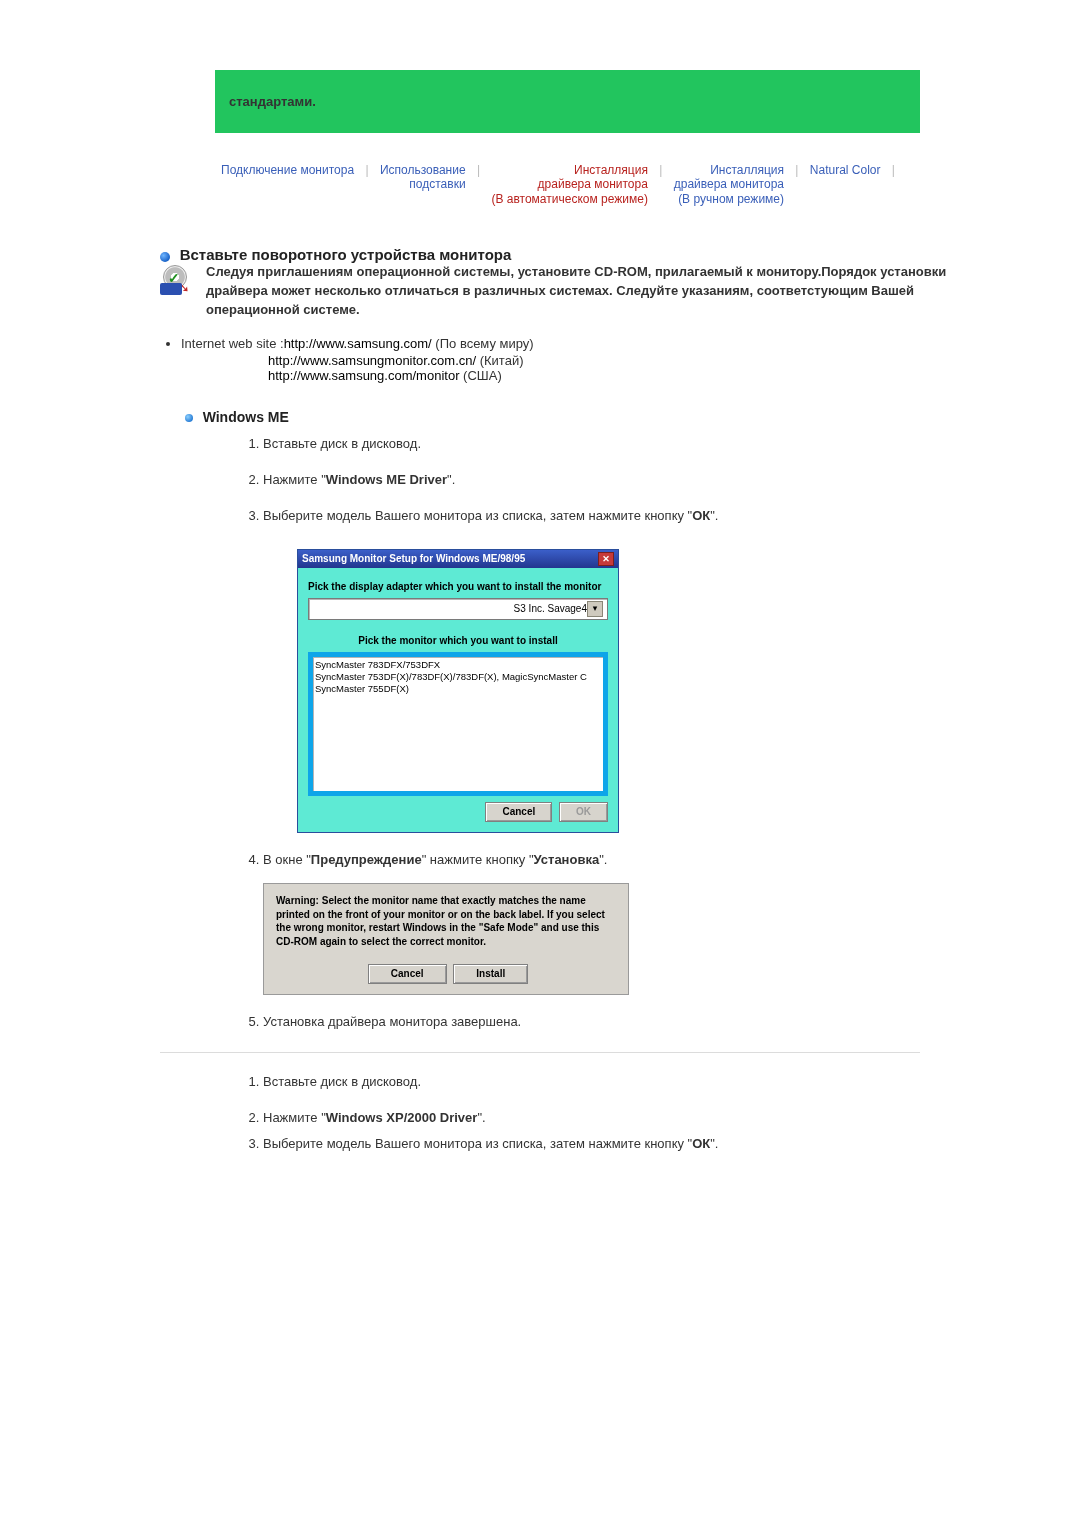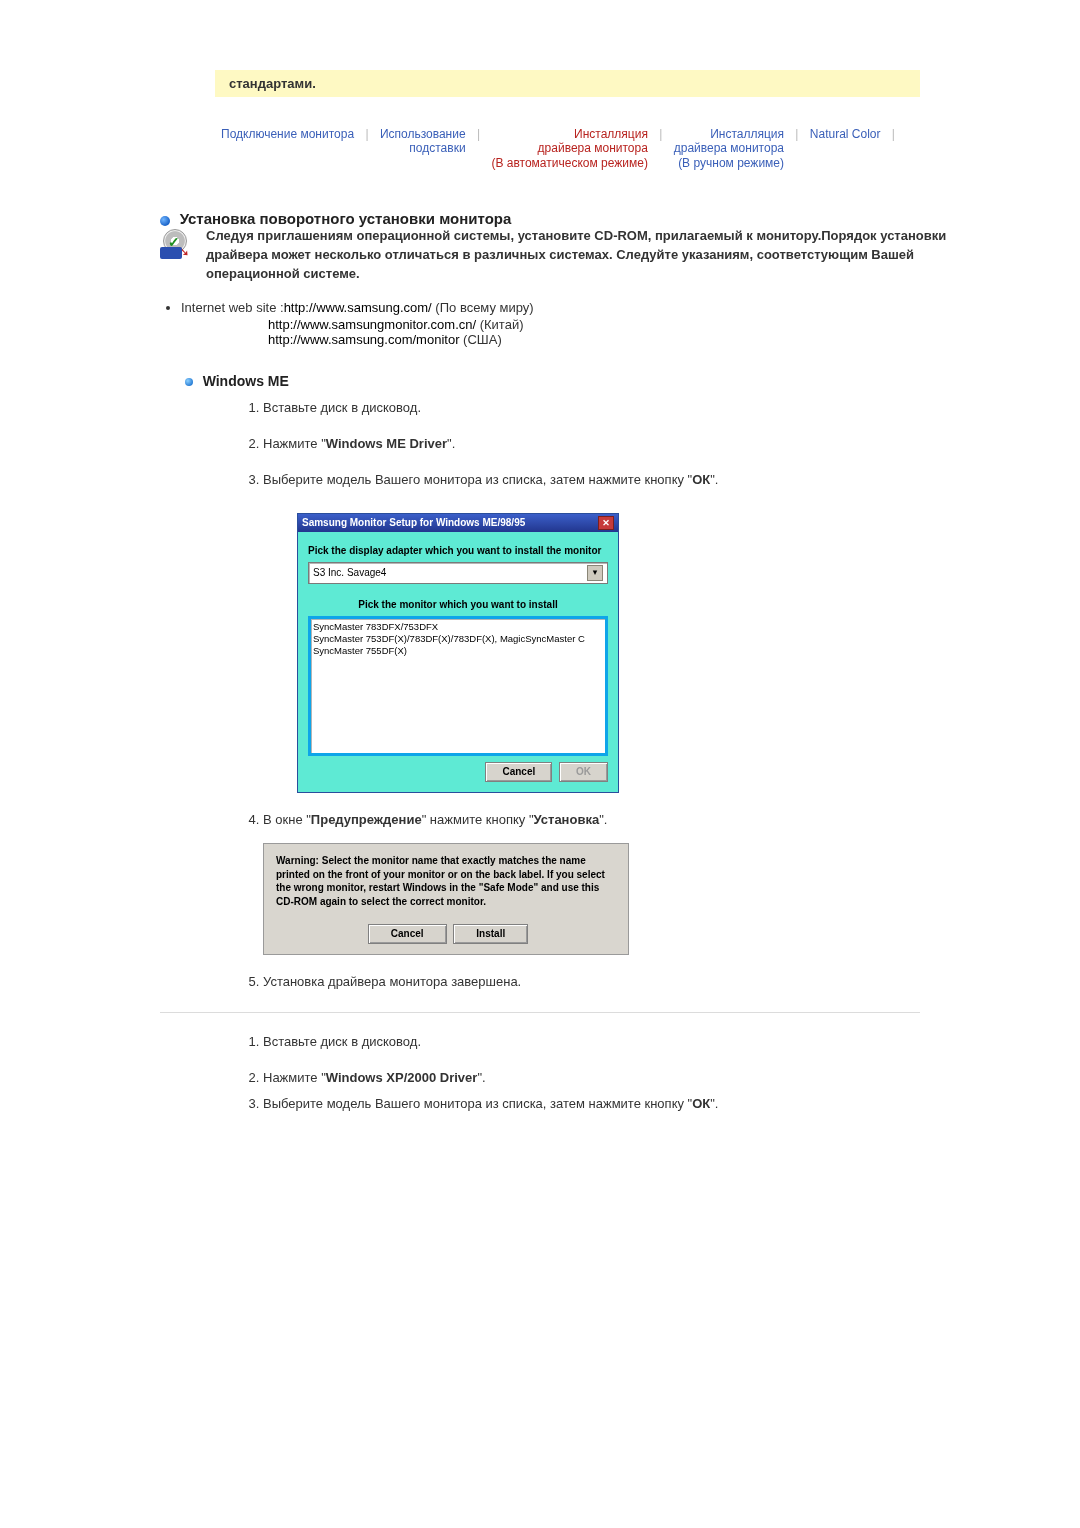--- a/index.html
+++ b/index.html
@@ -9,22 +9,22 @@
     font-family: Arial, Helvetica, sans-serif;
     font-size: 13px;
     color: #333;
   }
   .page {
     width: 850px;
     margin: 0 auto;
     padding: 40px 0 60px 0;
   }
   .banner {
-    background: #fef9c3;
-    padding: 6px 14px;
+    background: #22c55e;
+    padding: 24px 14px;
     margin: 30px 45px 30px 100px;
     font-weight: bold;
     color: #333;
   }
   .nav-row {
     width: 100%;
     text-align: left;
     white-space: nowrap;
     margin: 20px 0 40px 0;
     padding-left: 100px;
@@ -116,35 +116,35 @@
     font-size: 9px;
     border: 1px solid #7d1e1e;
   }
   .win-body { padding: 8px 10px 10px 10px; }
   .win-label { font-weight: bold; margin: 4px 0; }
   .combo {
     background: #fff;
     border: 1px solid #7a7a7a;
     padding: 2px 4px;
     display: flex;
-    justify-content: space-between;
+    justify-content: flex-end;
     align-items: center;
     box-shadow: inset 1px 1px 0 #b5b5b5;
   }
   .combo .arrow {
     width: 14px; height: 14px;
     background: #cfcabe;
     border: 1px solid #8a8677;
     text-align: center;
     line-height: 12px;
     font-size: 9px;
   }
   .listbox {
     background: #fff;
-    border: 3px solid #0ea5e9;
+    border: 5px solid #0ea5e9;
     height: 130px;
     padding: 2px;
     box-shadow: inset 1px 1px 0 #b5b5b5;
     overflow: hidden;
   }
   .listbox div { white-space: nowrap; font-size: 9.5px; line-height: 1.25; }
   .btn-row { text-align: right; margin-top: 6px; }
   .btn {
     display: inline-block;
     background: #d7d4cd;
@@ -240,21 +240,21 @@
       <span class="sub">драйвера монитора</span>
       <span class="sub">(В ручном режиме)</span>
     </span>
     <span class="nav-sep">|</span>
     <span class="nav-item">Natural Color</span>
     <span class="nav-sep">|</span>
   </div>
 
   <div class="row">
     <span class="bullet-blue"></span>
-    <span class="section-title">Установка поворотного установки монитора</span>
+    <span class="section-title">Вставьте поворотного устройства монитора</span>
   </div>
 
   <div class="two-col" style="padding-right:45px;">
     <div class="icon-cell">
       <div class="install-icon">
         <div class="disc"></div>
         <span class="check">✓</span>
         <span class="arrow-red">➘</span>
         <div class="monitor"></div>
       </div>

